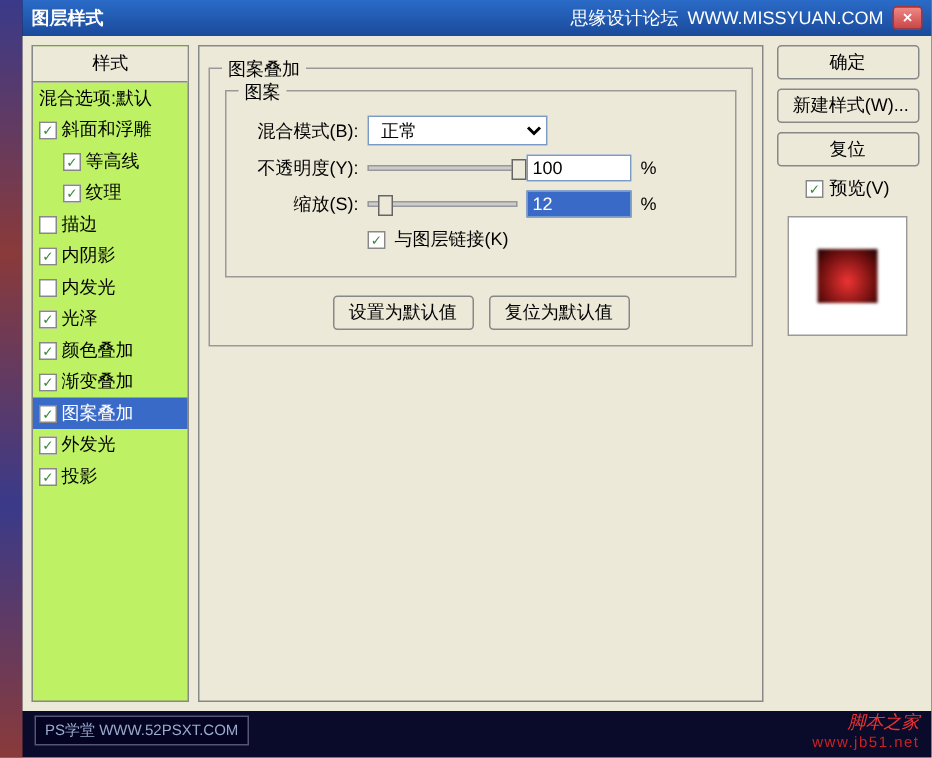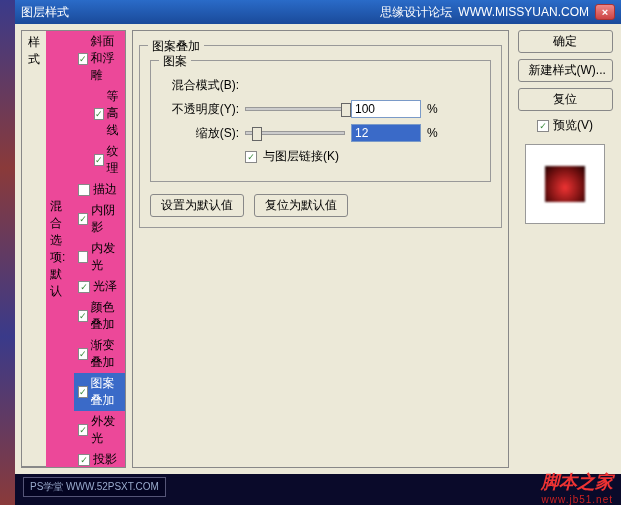--- a/index.html
+++ b/index.html
@@ -1,52 +1,52 @@
 <!DOCTYPE html>
 <html><head>
 <meta charset="utf-8">
 <style>
 *{margin:0;padding:0;box-sizing:border-box;font-family:"Microsoft YaHei",SimSun,sans-serif;font-size:12px}
 body{background:#0a0a2a;width:621px;height:505px;position:relative;overflow:hidden}
 .grad{position:absolute;left:0;top:0;width:15px;height:505px;background:linear-gradient(180deg,#3a3a8a,#8a3a3a,#3a3a8a,#8a3a3a)}
 .titlebar{background:linear-gradient(180deg,#2a6bc8,#1a4a9a);height:24px;display:flex;align-items:center;color:#fff;padding:0 6px;position:relative;left:15px;width:606px}
-.titlebar .title{font-weight:normal}
+.titlebar .title{font-weight:bold}
 .titlebar .right{margin-left:auto;display:flex;align-items:center;gap:6px;font-size:10px}
 .closebtn{width:20px;height:16px;background:linear-gradient(180deg,#e88,#c44);border:1px solid #a33;border-radius:3px;color:#fff;display:flex;align-items:center;justify-content:center;font-weight:bold;font-size:11px}
 .dlg{background:#ece9d8;position:relative;left:15px;width:606px;height:450px;display:flex;padding:6px;gap:6px}
-.sidebar{width:105px;border:1px solid #888;background:#ec4899;display:flex;flex-direction:row}
+.sidebar{width:105px;border:1px solid #888;background:#bef264;display:flex;flex-direction:column}
 .sidehdr{background:#ece9d8;border-bottom:1px solid #888;padding:3px 6px;text-align:center}
 .sideitem{padding:2px 4px;display:flex;align-items:center;gap:3px;cursor:pointer}
 .sideitem.sel{background:#3a6ac8;color:#fff}
 .sideitem.indent{padding-left:20px}
 .cb{width:12px;height:12px;border:1px solid #888;background:#fff;display:inline-flex;align-items:center;justify-content:center;font-size:9px;color:#3a8a3a}
 .cb.off{color:transparent}
 .main{flex:1;border:1px solid #888;padding:6px;position:relative}
 .grp{position:relative;border:1px solid #999;padding:10px;margin-top:8px}
 .grp-lbl{position:absolute;top:-8px;left:8px;background:#ece9d8;padding:0 4px}
 .row{display:flex;align-items:center;gap:6px;margin:6px 0}
 .lbl{text-align:right;width:78px}
 select,input[type=text]{border:1px solid #7a9ac8;background:#fff;height:20px;padding:0 4px}
 select{width:120px}
 .slider{width:100px;height:4px;background:#ccc;border:1px solid #999;position:relative}
 .thumb{position:absolute;top:-5px;width:10px;height:14px;background:#ece9d8;border:1px solid #666}
 .numbox{width:70px;border:1px solid #7a9ac8;background:#fff;padding:1px 3px}
 .numbox.sel{background:#3a6ac8;color:#fff}
 .patternprev{width:60px;height:60px;border:2px inset #999;background:radial-gradient(circle at 30% 30%,rgba(255,100,100,.4) 3px,transparent 3px),radial-gradient(circle at 60% 50%,rgba(255,100,100,.3) 5px,transparent 5px),radial-gradient(circle at 40% 70%,rgba(255,100,100,.3) 4px,transparent 4px),#5a0a0a}
 .tinybtn{width:18px;height:18px;border:1px solid #888;background:#ece9d8;display:inline-flex;align-items:center;justify-content:center}
 .btn{border:1px solid #888;background:#ece9d8;padding:2px 10px;border-radius:3px;cursor:pointer;white-space:nowrap}
-.btns{display:flex;gap:10px;margin-top:12px}
+.btns{display:flex;gap:10px;justify-content:center;margin-top:12px}
 .rightcol{width:100px;display:flex;flex-direction:column;gap:6px;align-items:center}
 .rightcol .btn{width:95px;text-align:center}
 .preview{width:80px;height:80px;border:1px solid #999;background:#fff;display:flex;align-items:center;justify-content:center;margin-top:4px}
 .preview-inner{width:40px;height:36px;background:radial-gradient(ellipse at 50% 60%,#e33,#711 60%,#200);filter:blur(1px)}
 .watermarks{position:absolute;bottom:4px;left:15px;width:606px;height:28px;display:flex;align-items:center;padding:0 8px}
 .ps{color:#9ac;font-size:10px;background:rgba(0,0,30,.6);padding:2px 6px;border:1px solid #557}
 .jb{margin-left:auto;text-align:right;font-family:KaiTi,serif}
-.jb .cn{color:#e33;font-size:18px;font-weight:bold;font-style:italic}
+.jb .cn{color:#e33;font-size:12px;font-weight:normal;font-style:italic}
 .jb .en{color:#c22;font-size:10px;letter-spacing:1px}
 </style>
 </head>
 <body>
 
 <div class="grad"></div>
 
 <div class="titlebar">
   <span class="title">图层样式</span>
   <div class="right">
@@ -114,20 +114,21 @@
       </div>
   </div>
 
   <div class="main">
     <div class="grp">
       <span class="grp-lbl">图案叠加</span>
       <div class="grp" style="margin-top:4px">
         <span class="grp-lbl">图案</span>
         <div class="row">
           <span class="lbl">混合模式(B):</span>
+          <select><option>正常</option></select>
         </div>
         <div class="row">
           <span class="lbl">不透明度(Y):</span>
           <div class="slider">
               <div class="thumb" style="left:95px"></div>
             </div>
           <span class="numbox">100</span>
           <span>%</span>
         </div>
         <div class="row">

